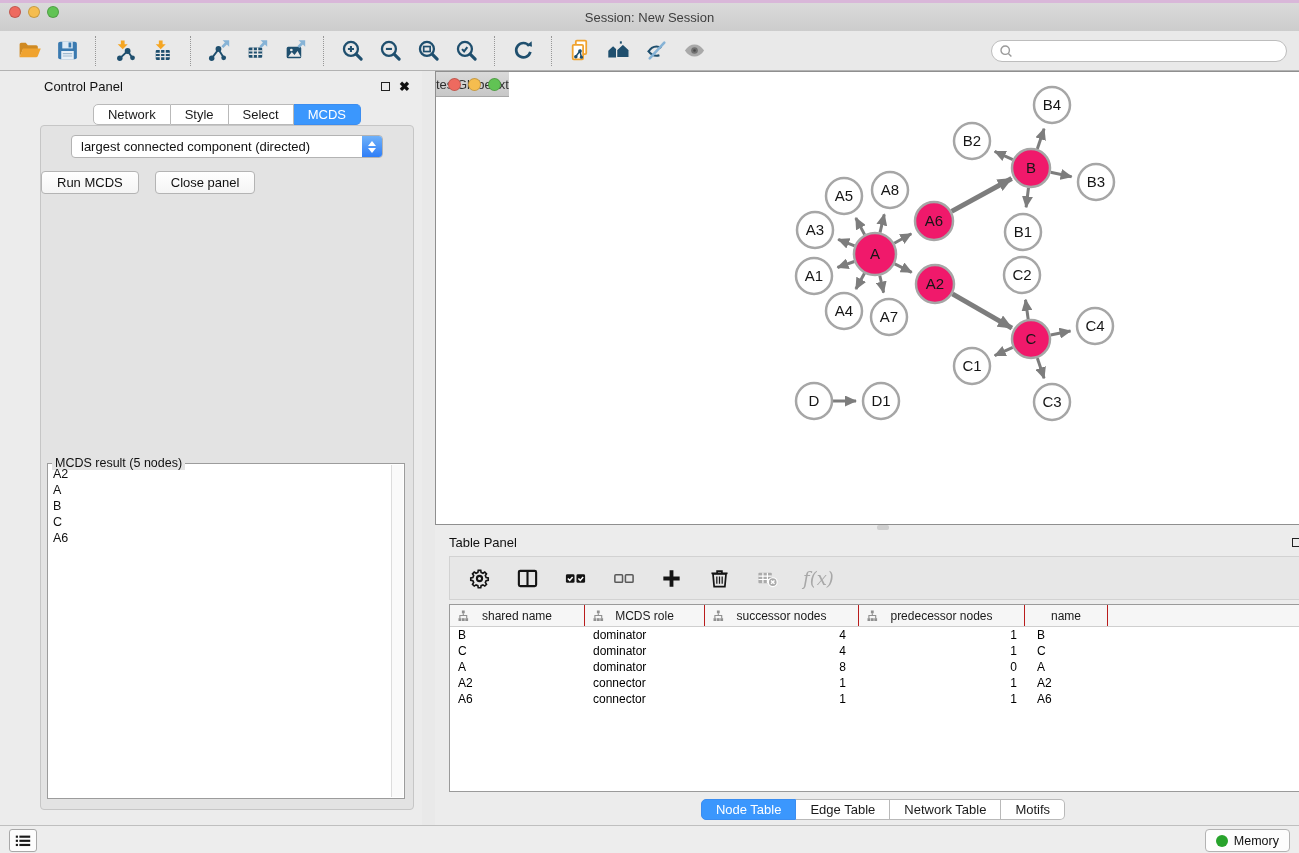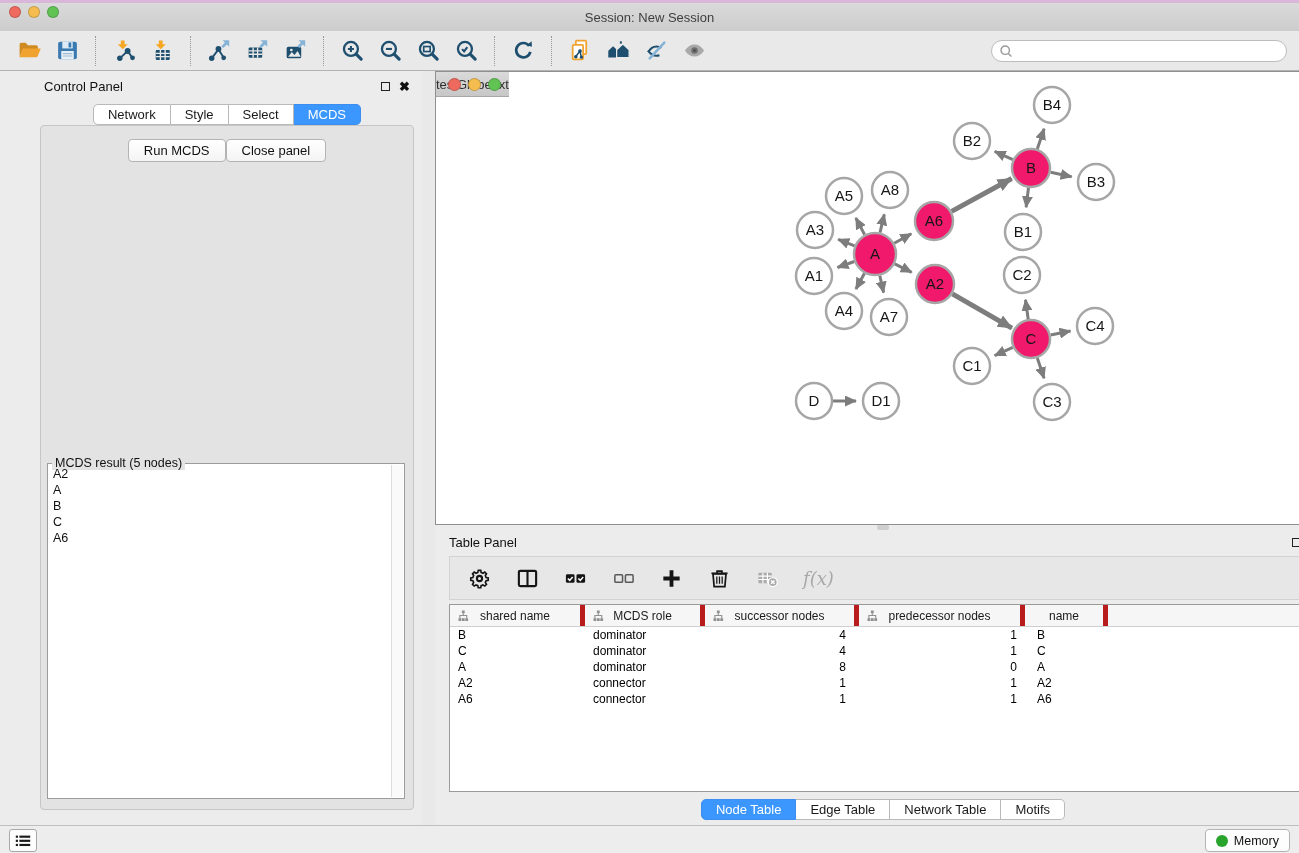--- a/index.html
+++ b/index.html
@@ -61,21 +61,21 @@
   }
   .select-box .sel-text { flex:1; font-size:13px; padding-left:9px; color:#111; white-space:nowrap; }
   .stepper {
     width:20px; height:21px; margin-right:0px; border-radius:0 3px 3px 0;
     background:linear-gradient(#6fb1f9,#2f7ef7); display:flex; flex-direction:column;
     align-items:center; justify-content:center; gap:2px; flex:none;
   }
   .stepper .up, .stepper .dn { width:0; height:0; border-left:4px solid transparent; border-right:4px solid transparent; }
   .stepper .up { border-bottom:5px solid #fff; }
   .stepper .dn { border-top:5px solid #fff; }
-  .btn-row { display:flex; justify-content:center; margin-top:13px; }
+  .btn-row { display:flex; gap:16px; margin-top:13px; }
   .push-btn {
     background:linear-gradient(#ffffff,#f4f4f4); border:1px solid #b4b4b4; border-radius:4px;
     height:23px; padding:0 15px; font-size:13px; display:flex; align-items:center; color:#111;
   }
   .result-group { position:absolute; left:6px; right:8px; top:337px; bottom:10px; border:1px solid #9c9c9c; background:#fff; }
   .result-legend {
     position:absolute; top:-8px; left:4px; background:#e3e3e3; padding:0 3px;
     font-size:12.5px; color:#111; line-height:14px;
   }
   .result-list { position:absolute; left:1px; top:3px; bottom:1px; right:14px; font-size:12.5px; }
@@ -102,21 +102,21 @@
   .tp-toolbar {
     margin:5px 7px 0 14px; height:44px; background:#e7e7e7; border:1px solid #d2d2d2;
     display:flex; align-items:center; gap:24px; padding:0 17px;
   }
   .tp-icon { display:flex; align-items:center; justify-content:center; width:24px; height:24px; }
   .fx-label { font-size:18px; font-style:italic; color:#a8a8a8; font-family:"DejaVu Serif", serif; }
   .tp-table { margin:4px 7px 0 14px; height:188px; background:#fff; border:1px solid #9a9a9a; position:relative; overflow:hidden; }
   .tbl-header { display:flex; height:22px; background:#f6f6f6; border-bottom:1px solid #cfcfcf; }
   .th-cell {
     position:relative; display:flex; align-items:center; justify-content:center;
-    font-size:12px; color:#1a1a1a; border-right:5px solid #b91c1c; height:100%;
+    font-size:12px; color:#1a1a1a; border-right:1px solid #b91c1c; height:100%;
   }
   .th-icon { position:absolute; left:7px; top:5px; }
   .tbl-row { display:flex; height:16px; align-items:center; }
   .td-cell { font-size:12px; color:#000; white-space:nowrap; overflow:hidden; }
   .tbl-scroll { position:absolute; right:0; top:0; bottom:0; width:13px; background:#f5f5f5; border-left:1px solid #ccc; }
   .tp-tabs { display:flex; justify-content:center; margin-top:7px; }
   
   .status-bar {
     height:30px; border-top:1px solid #bfbfbf; background:#ededed;
     display:flex; align-items:center; padding:0 9px; position:relative;text-align:right;
@@ -338,20 +338,27 @@
     </div>
     <div class="cp-tabs">
       <div class="seg" id="cp-tab-seg">
           <div class="seg-btn">Network</div>
           <div class="seg-btn">Style</div>
           <div class="seg-btn">Select</div>
           <div class="seg-btn active">MCDS</div>
         </div>
     </div>
     <div class="cp-body">
+      <div class="select-box">
+        <span class="sel-text">largest connected component (directed)</span>
+        <span class="stepper">
+            <span class="up"></span>
+            <span class="dn"></span>
+          </span>
+      </div>
       <div class="btn-row">
         <div class="push-btn">Run MCDS</div>
         <div class="push-btn">Close panel</div>
       </div>
       <div class="result-group">
         <div class="result-legend">MCDS result (5 nodes)</div>
         <div class="result-list" id="result-list">
             <div>A2</div>
             <div>A</div>
             <div>B</div>

